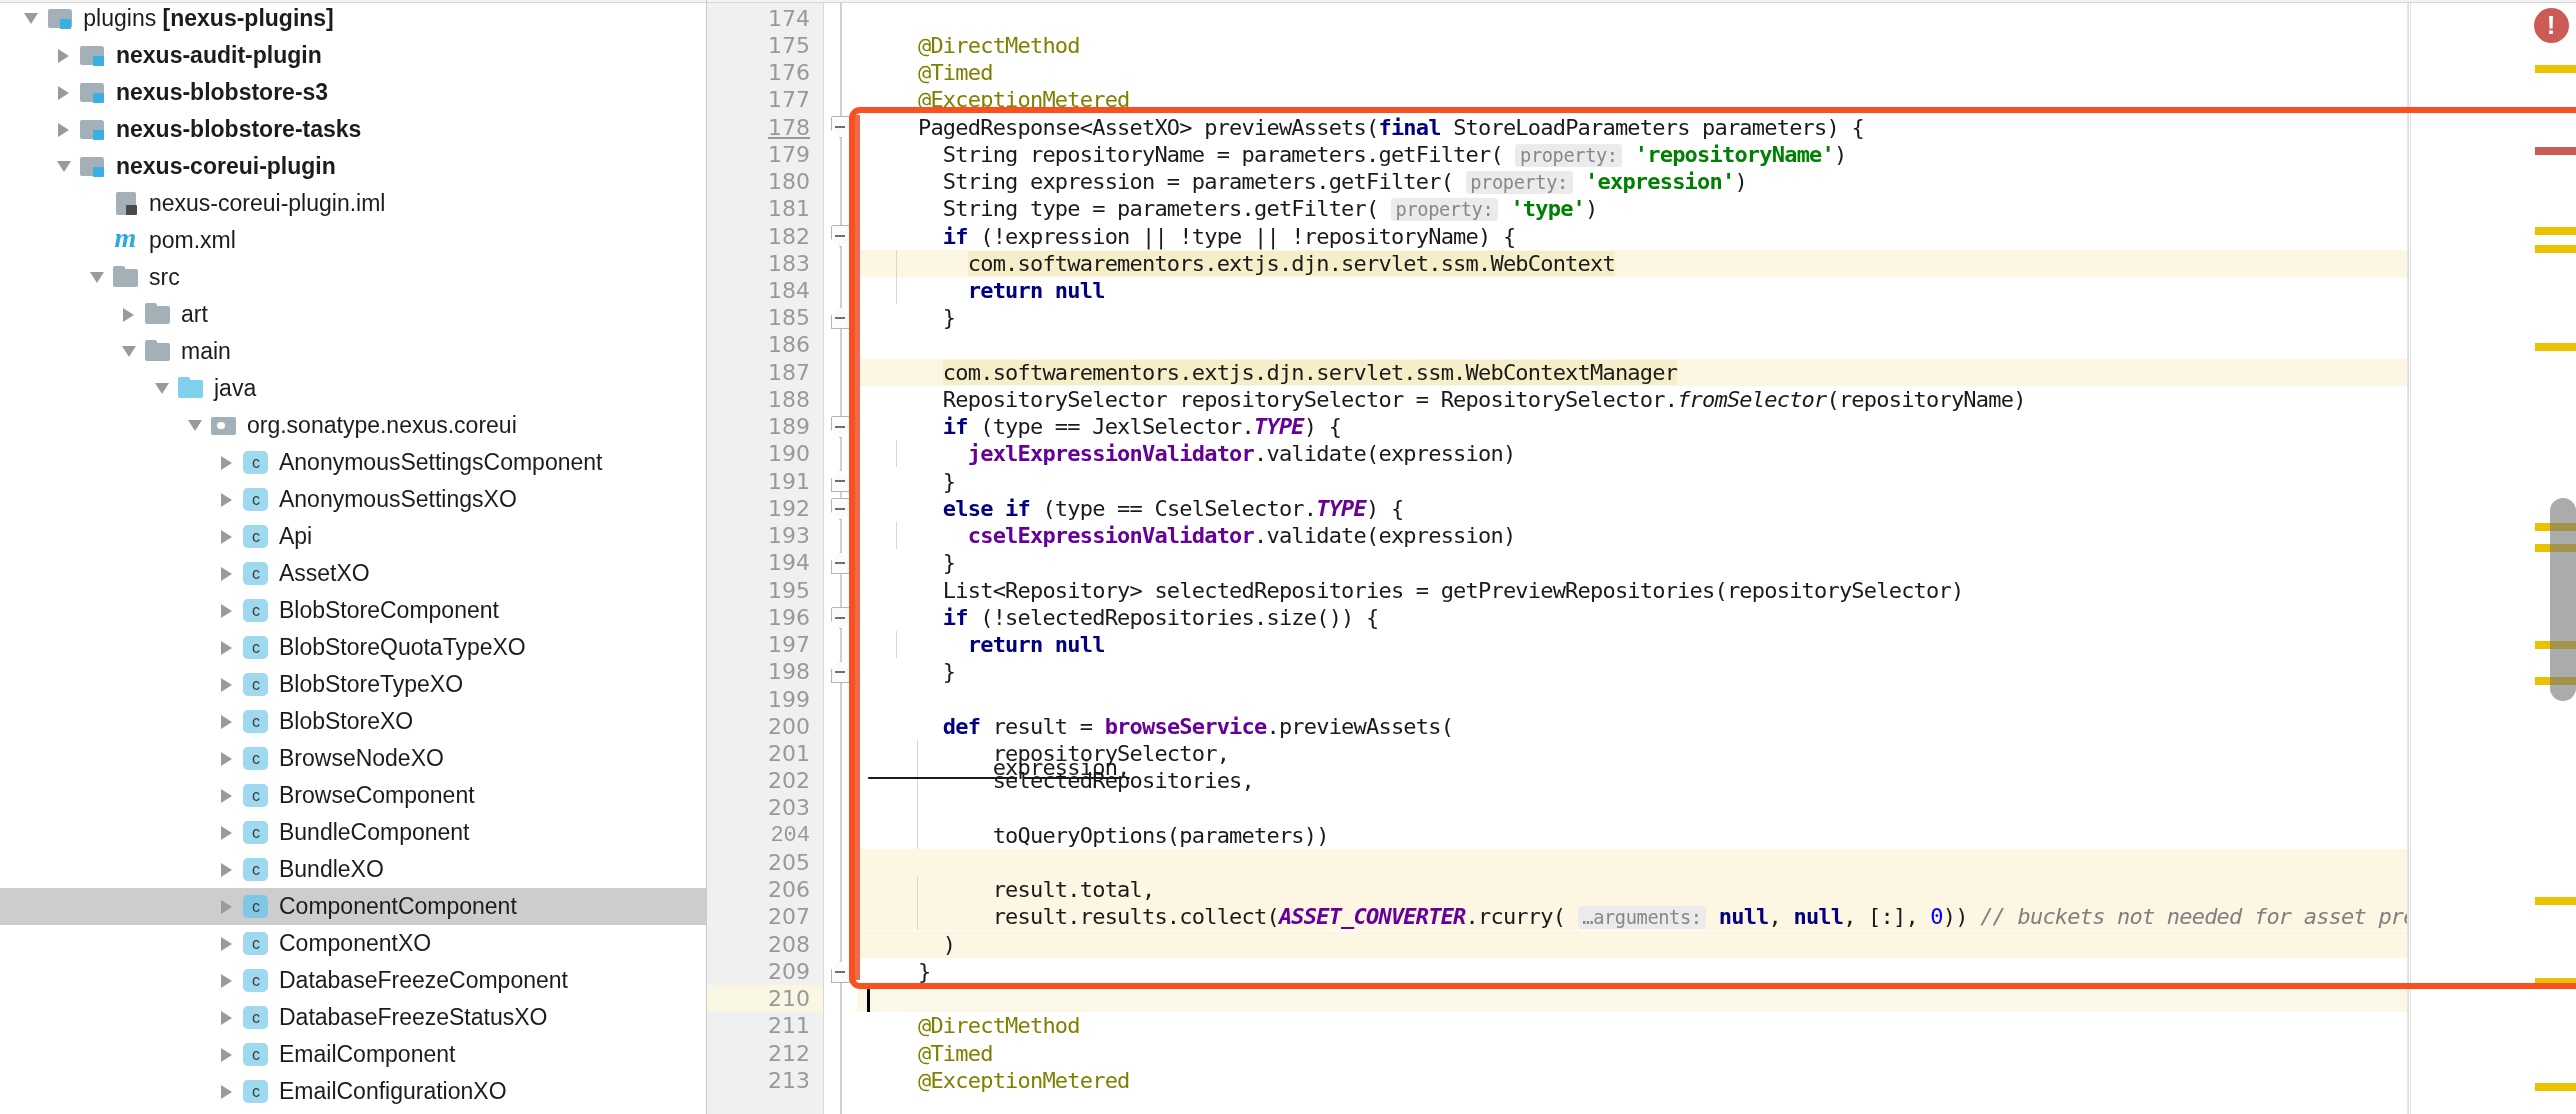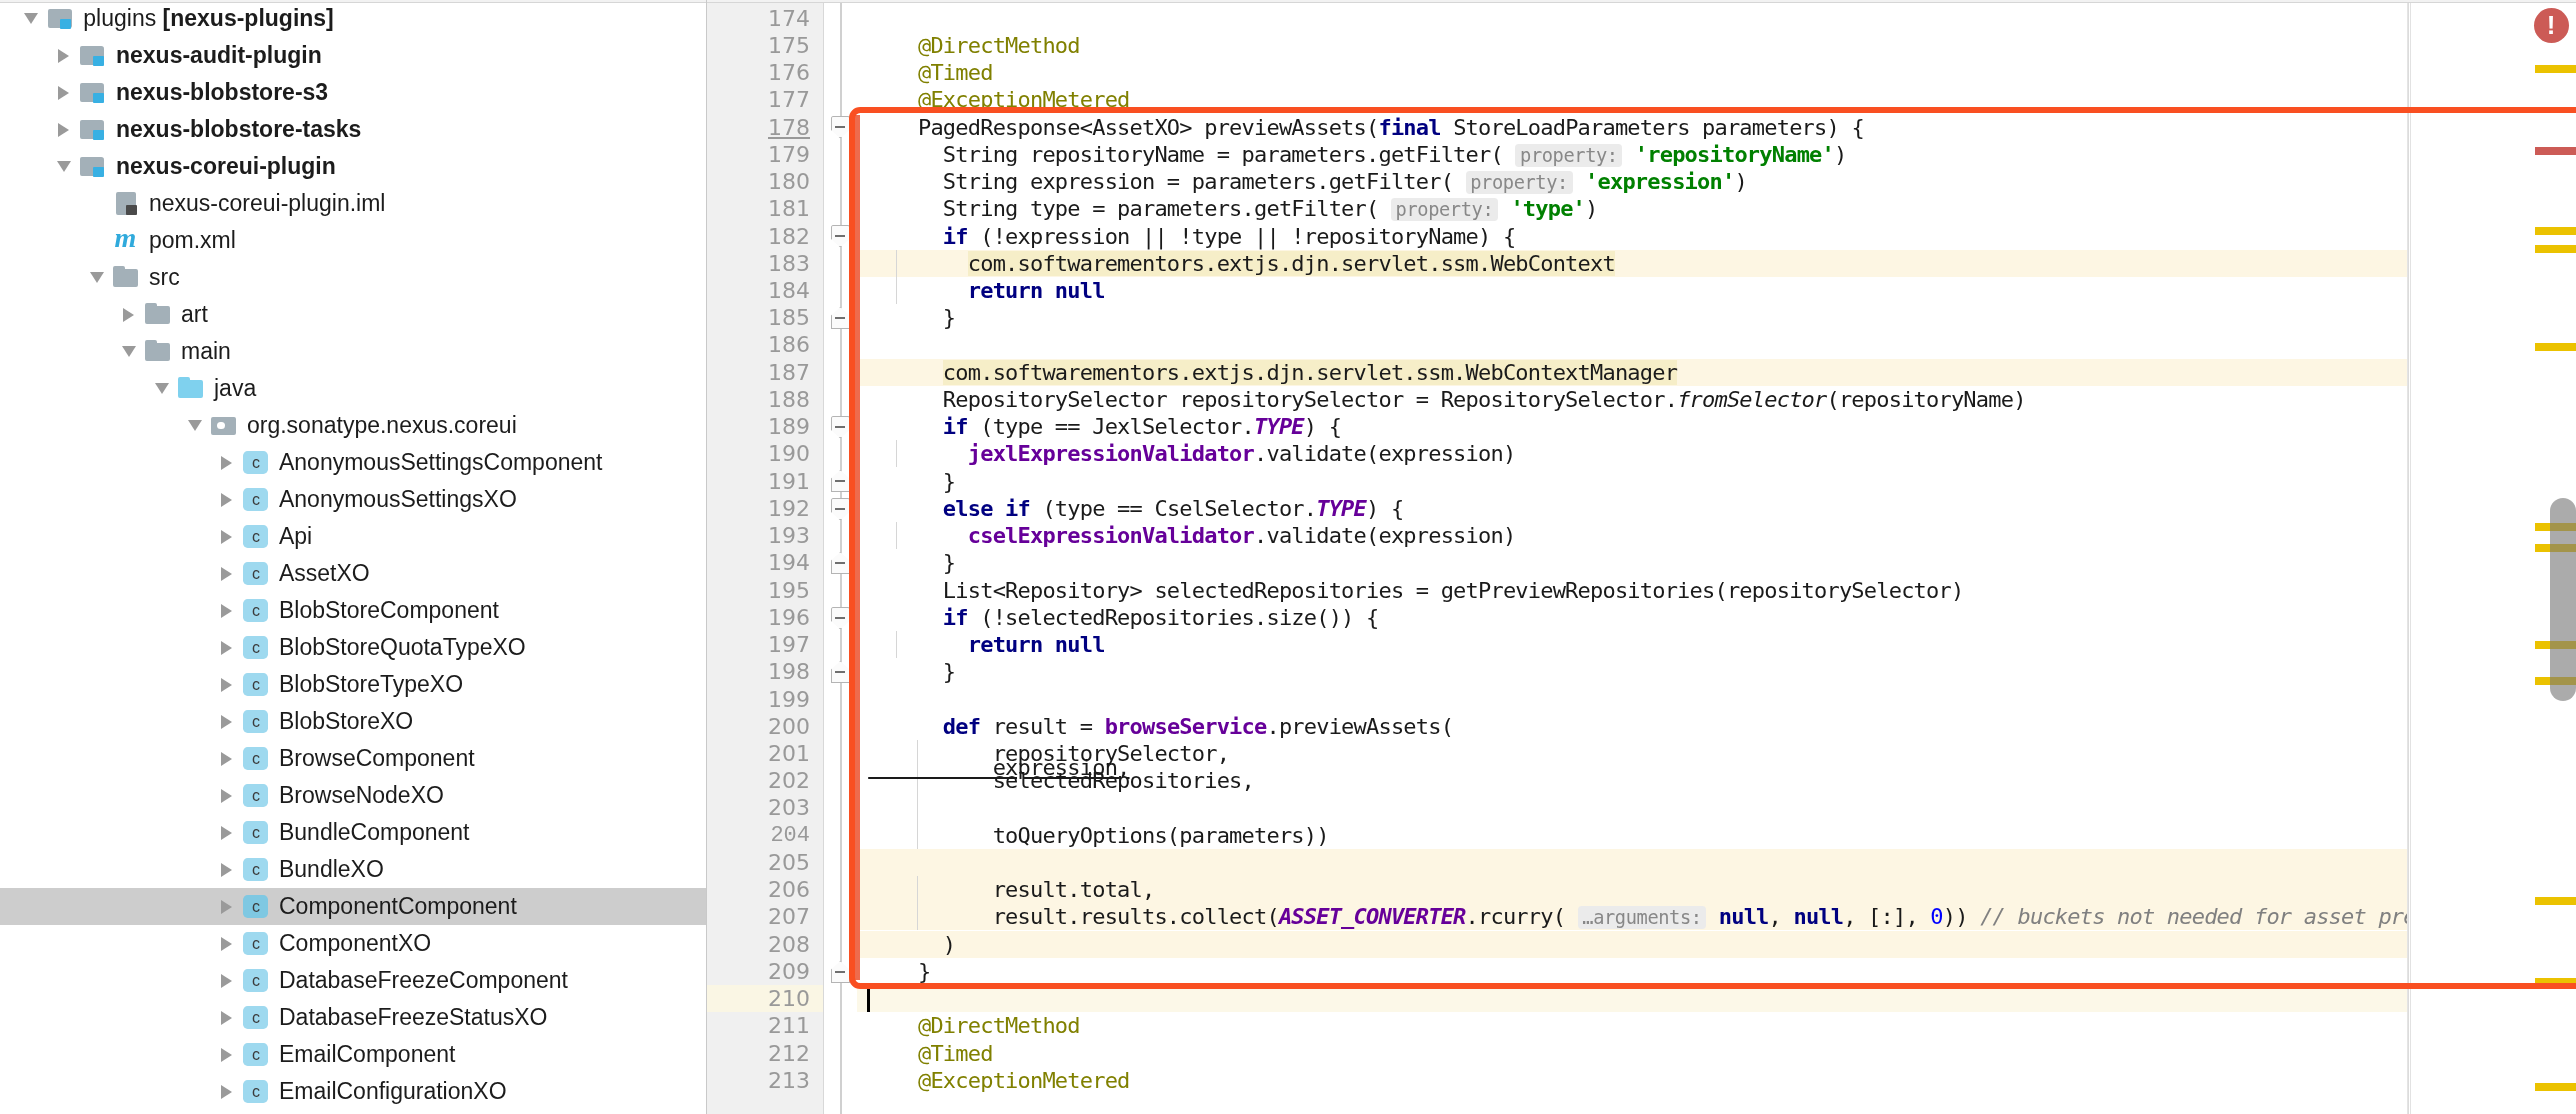--- a/index.html
+++ b/index.html
@@ -537,35 +537,35 @@
           <span class="label">BlobStoreTypeXO</span>
         </div>
         <div class="tree-row" style="top: 711px;">
           <span class="indent" style="width: 205px;"></span>
           <span class="arrow collapsed">
             <i></i>
           </span>
           <span class="ico cls"></span>
           <span class="label">BlobStoreXO</span>
         </div>
+        <div class="tree-row" style="top: 786px;">
+          <span class="indent" style="width: 205px;"></span>
+          <span class="arrow collapsed">
+            <i></i>
+          </span>
+          <span class="ico cls"></span>
+          <span class="label">BrowseNodeXO</span>
+        </div>
         <div class="tree-row" style="top: 749px;">
           <span class="indent" style="width: 205px;"></span>
           <span class="arrow collapsed">
             <i></i>
           </span>
           <span class="ico cls"></span>
           <span class="label">BrowseComponent</span>
-        </div>
-        <div class="tree-row" style="top: 786px;">
-          <span class="indent" style="width: 205px;"></span>
-          <span class="arrow collapsed">
-            <i></i>
-          </span>
-          <span class="ico cls"></span>
-          <span class="label">BrowseNodeXO</span>
         </div>
         <div class="tree-row" style="top: 823px;">
           <span class="indent" style="width: 205px;"></span>
           <span class="arrow collapsed">
             <i></i>
           </span>
           <span class="ico cls"></span>
           <span class="label">BundleComponent</span>
         </div>
         <div class="tree-row" style="top: 861px;">

